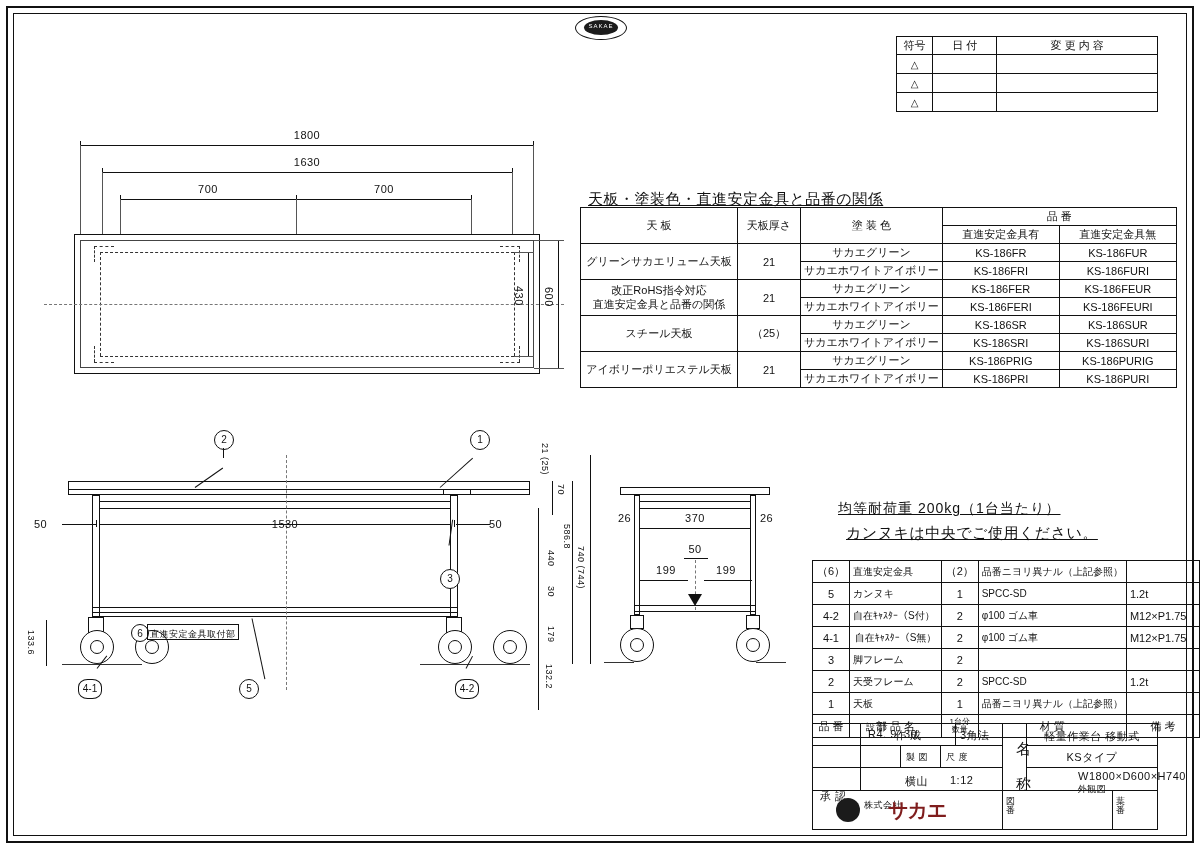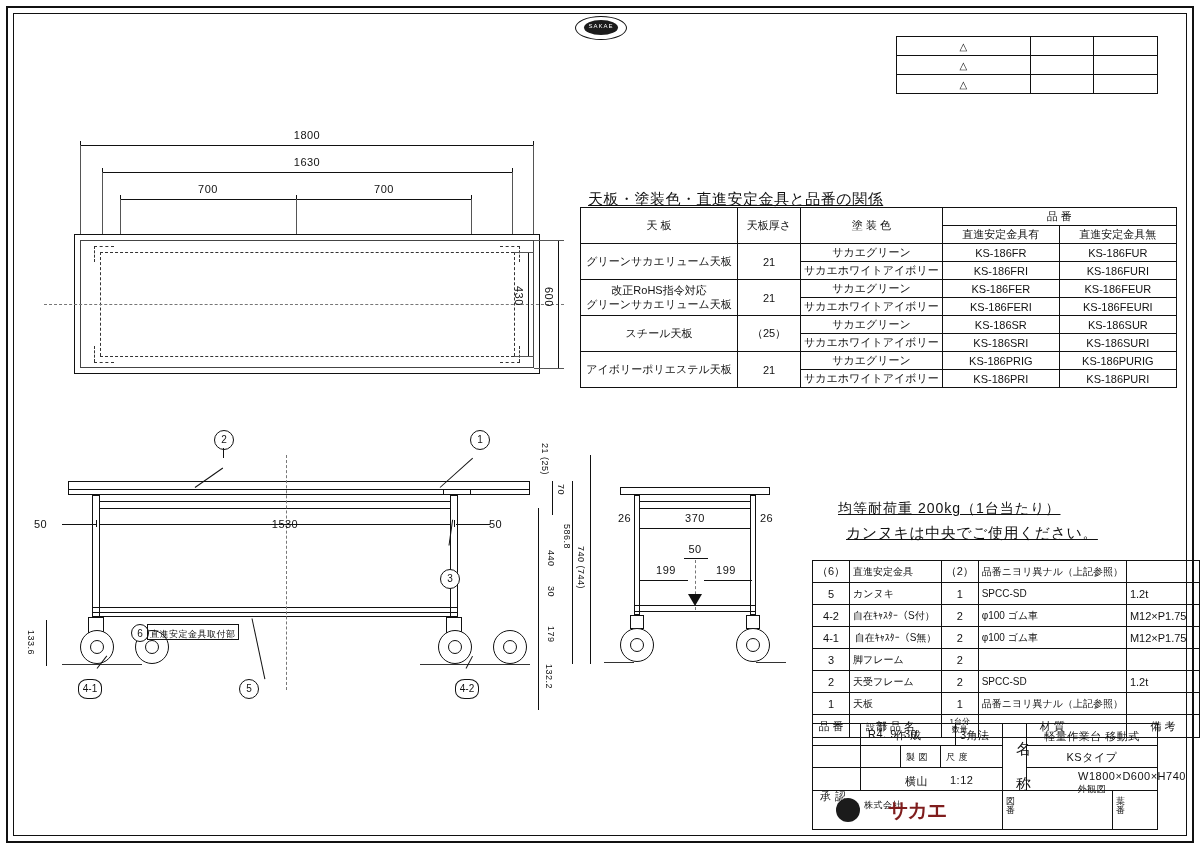--- a/index.html
+++ b/index.html
@@ -42,20 +42,25 @@
   <div class="bd frame-outer"></div>
   <div class="bd frame-inner"></div>
 
   <div style="position:absolute;left:575px;top:16px;width:50px;height:22px;border:1px solid #111;border-radius:50%;background:#fff;">
     <div style="position:absolute;left:8px;top:3px;width:34px;height:15px;border-radius:50%;background:#1b1b1b;"></div>
     <div style="position:absolute;left:10px;top:6px;width:30px;font-size:6px;color:#fff;text-align:center;letter-spacing:1px;">SAKAE</div>
   </div>
 
   <table style="left:896px;top:36px;width:262px;">
     <tbody>
+        <tr>
+      <th style="width:30px;">符号</th>
+      <th style="width:62px;">日  付</th>
+      <th style="width:168px;">変  更  内  容</th>
+    </tr>
     <tr>
       <td style="height:16px;font-size:10px;">△</td>
       <td></td>
       <td></td>
     </tr>
     <tr>
       <td style="height:16px;font-size:10px;">△</td>
       <td></td>
       <td></td>
     </tr>
@@ -146,21 +151,21 @@
       <td>KS-186FUR</td>
     </tr>
     <tr>
       <td>サカエホワイトアイボリー</td>
       <td>KS-186FRI</td>
       <td>KS-186FURI</td>
     </tr>
     <tr>
       <td rowspan="2" style="font-size:11px;line-height:1.25;">
         <span style="white-space:pre-line;">改正RoHS指令対応
-グリーンサカエリューム天板</span>
+直進安定金具と品番の関係</span>
       </td>
       <td rowspan="2">21</td>
       <td>サカエグリーン</td>
       <td>KS-186FER</td>
       <td>KS-186FEUR</td>
     </tr>
     <tr>
       <td>サカエホワイトアイボリー</td>
       <td>KS-186FERI</td>
       <td>KS-186FEURI</td>

